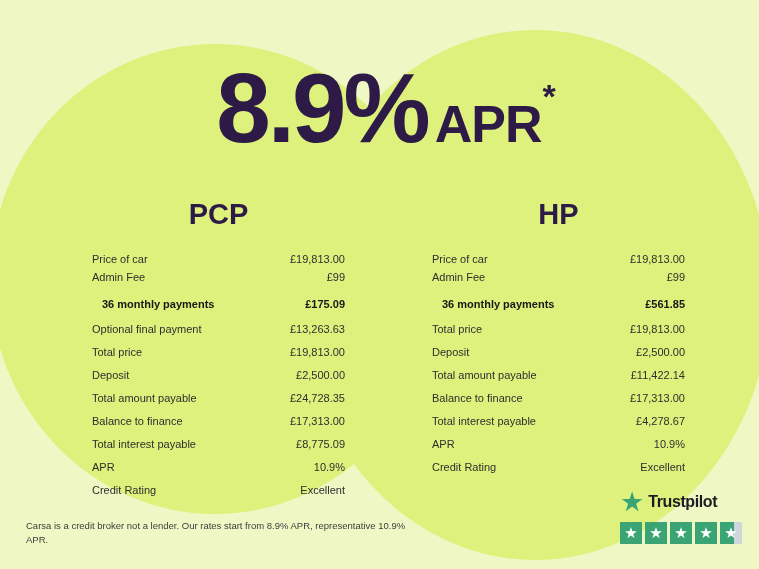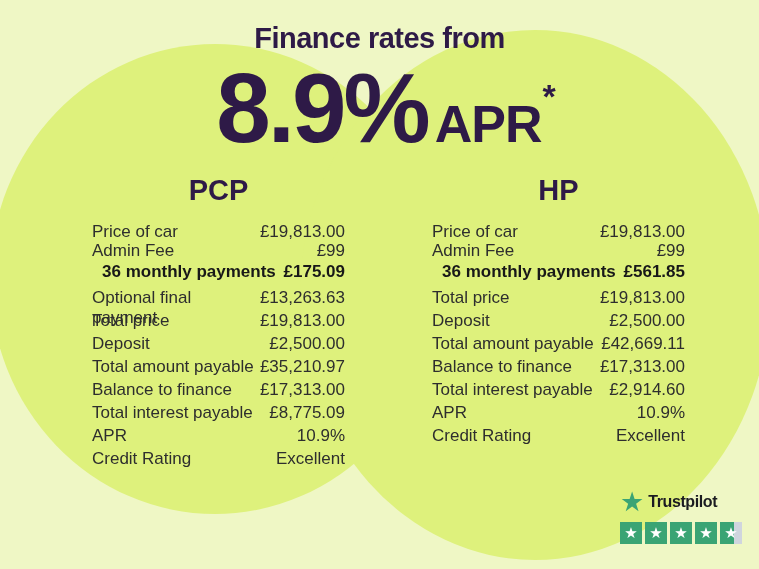--- a/index.html
+++ b/index.html
@@ -33,34 +33,34 @@
   .rate-line {
     position: absolute; top: 52px; left: 12px; right: 0;
     display: flex; justify-content: center; align-items: baseline;
     color: var(--purple, #2e1a47);
   }
   .rate-big   { font-size: 98px; font-weight: 800; letter-spacing: -3px; line-height: 1.15; }
   .rate-apr   { font-size: 52px; font-weight: 800; margin-left: 7px; letter-spacing: -1px; }
   .rate-ast   { font-size: 34px; font-weight: 800; position: relative; top: -34px; left: 1px; }
 
   
-  .fin-col { position: absolute; top: 174px; width: 253px; }
+  .fin-col { position: absolute; top: 198px; width: 253px; }
   .fin-col.pcp { left: 92px; }
   .fin-col.hp  { left: 432px; }
   .fin-col h2 {
     text-align: center;
     font-size: 29px; font-weight: 800;
     color: var(--purple, #2e1a47);
     height: 34px;
   }
   .rows { margin-top: 14px; }
   .row {
-    display: flex; justify-content: space-between; align-items: flex-start;
+    display: flex; justify-content: space-between; align-items: flex-end;
     height: 23px;
-    font-size: 17px;
+    font-size: 11px;
     color: var(--text-dark, #2e2e2e);
   }
   .row.tight { height: 18.5px; }
   .row.em { font-weight: 700; height: 24px; margin: 3px 0 2px 10px; color: #181818; }
   .row .val { text-align: right; }
 
   
   .disclaimer {
     position: absolute; left: 26px; top: 519px; width: 402px;
     font-size: 9.5px; line-height: 14px;
@@ -98,21 +98,20 @@
   }
 </style>
 </head>
 <body style="--background: #eff7c5; --circle: #def17c; --purple: #2e1a47; --text-dark: #2e2e2e; --trustpilot-green: #3aa474; --trustpilot-star-empty: #d0d5de; --trustpilot-text: #1b1b21;">
 
 <div class="canvas">
 
   <div class="bg-circle left"></div>
   <div class="bg-circle right"></div>
 
-  <div class="title">Finance rates from</div>
 
   <div class="rate-line">
     <span class="rate-big">8.9%</span>
     <span class="rate-apr">APR</span>
     <span class="rate-ast">*</span>
   </div>
 
   <section class="fin-col pcp">
     <h2>PCP</h2>
     <div class="rows" id="rows-0">
@@ -135,21 +134,21 @@
         <div class="row">
           <span class="lbl">Total price</span>
           <span class="val">£19,813.00</span>
         </div>
         <div class="row">
           <span class="lbl">Deposit</span>
           <span class="val">£2,500.00</span>
         </div>
         <div class="row">
           <span class="lbl">Total amount payable</span>
-          <span class="val">£35,210.97</span>
+          <span class="val">£24,728.35</span>
         </div>
         <div class="row">
           <span class="lbl">Balance to finance</span>
           <span class="val">£17,313.00</span>
         </div>
         <div class="row">
           <span class="lbl">Total interest payable</span>
           <span class="val">£8,775.09</span>
         </div>
         <div class="row">
@@ -181,42 +180,43 @@
         <div class="row">
           <span class="lbl">Total price</span>
           <span class="val">£19,813.00</span>
         </div>
         <div class="row">
           <span class="lbl">Deposit</span>
           <span class="val">£2,500.00</span>
         </div>
         <div class="row">
           <span class="lbl">Total amount payable</span>
-          <span class="val">£42,669.11</span>
+          <span class="val">£11,422.14</span>
         </div>
         <div class="row">
           <span class="lbl">Balance to finance</span>
           <span class="val">£17,313.00</span>
         </div>
         <div class="row">
           <span class="lbl">Total interest payable</span>
-          <span class="val">£2,914.60</span>
+          <span class="val">£4,278.67</span>
         </div>
         <div class="row">
           <span class="lbl">APR</span>
           <span class="val">10.9%</span>
         </div>
         <div class="row">
           <span class="lbl">Credit Rating</span>
           <span class="val">Excellent</span>
         </div>
       </div>
   </section>
 
   <p class="disclaimer">
+    <span>Carsa is a credit broker not a lender. Our rates start from 8.9% APR, representative 10.9% APR.</span>
   </p>
 
   <div class="trustpilot">
     <div class="tp-logo-row">
       <span class="tp-logo-star">★</span>
       <span class="tp-wordmark">Trustpilot</span>
     </div>
     <div class="tp-stars" id="tp-stars">
         <span class="tp-box">
           <span class="tp-box-star">★</span>

